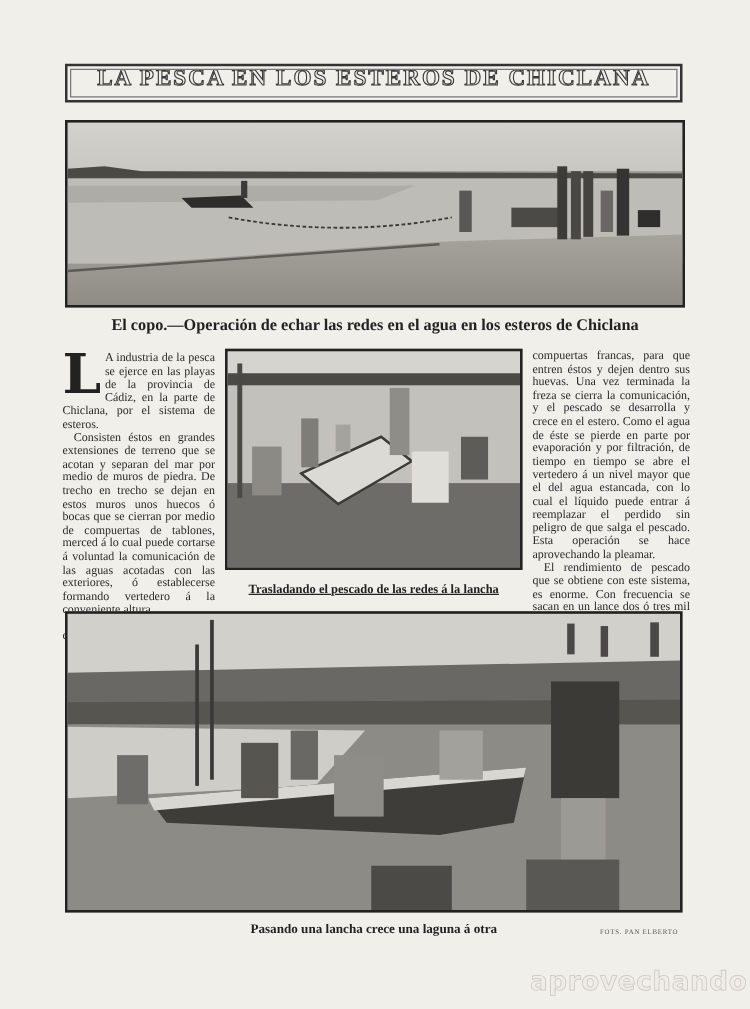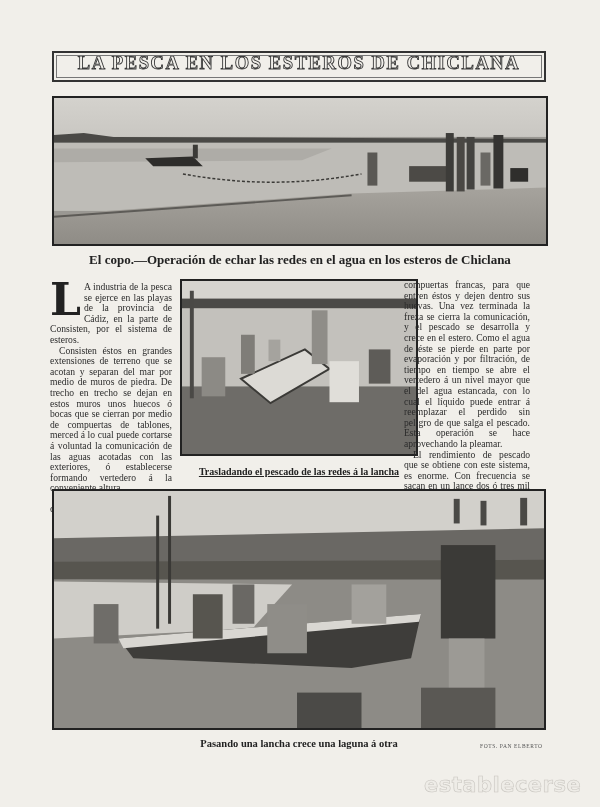--- a/index.html
+++ b/index.html
@@ -78,21 +78,21 @@
     <rect x="406" y="40" width="8" height="56" fill="#4a4844"></rect>
     <rect x="416" y="40" width="8" height="54" fill="#444340"></rect>
     <rect x="430" y="56" width="10" height="34" fill="#6a6864"></rect>
     <rect x="443" y="38" width="10" height="55" fill="#353432"></rect>
     <rect x="460" y="72" width="18" height="14" fill="#2f2e2c"></rect>
   </svg>
 </div>
 <div class="abs caption" style="left:52px;top:252px;width:496px;font-size:13px;">El copo.—Operación de echar las redes en el agua en los esteros de Chiclana</div>
 
 <div class="abs col" style="left:50px;top:282px;width:122px;">
-  <p class="first"><span class="dropcap">L</span><span>A industria de la pesca se ejerce en las playas de la provincia de Cádiz, en la parte de Consisten, por el sistema de esteros.</span></p>
+  <p class="first"><span class="dropcap">L</span><span>A industria de la pesca se ejerce en las playas de la provincia de Cádiz, en la parte de Chiclana, por el sistema de esteros.</span></p>
   <p>Consisten éstos en grandes extensiones de terreno que se acotan y separan del mar por medio de muros de piedra. De trecho en trecho se dejan en estos muros unos huecos ó bocas que se cierran por medio de compuertas de tablones, merced á lo cual puede cortarse á voluntad la comunicación de las aguas acotadas con las exteriores, ó establecerse formando vertedero á la conveniente altura.</p>
   <p>Cuando llega la época de la cría de los peces, se dejan las</p>
 </div>
 
 <div class="abs photo" style="left:180px;top:279px;width:238px;height:177px;">
   <svg viewBox="0 0 238 177" preserveAspectRatio="none">
     <rect width="238" height="20" fill="#d6d4cf"></rect>
     <rect y="18" width="238" height="10" fill="#4b4a47"></rect>
     <rect y="28" width="238" height="80" fill="#c3c1bc"></rect>
     <rect y="108" width="238" height="69" fill="#6e6c68"></rect>
@@ -101,21 +101,21 @@
     <rect x="20" y="78" width="24" height="40" fill="#8c8a85"></rect>
     <rect x="60" y="55" width="14" height="40" fill="#7f7d78"></rect>
     <rect x="88" y="60" width="12" height="22" fill="#a5a39e"></rect>
     <rect x="132" y="30" width="16" height="55" fill="#8f8d88"></rect>
     <rect x="150" y="82" width="30" height="42" fill="#e0ded9"></rect>
     <rect x="190" y="70" width="22" height="35" fill="#5e5c58"></rect>
   </svg>
 </div>
 <div class="abs caption" style="left:180px;top:466px;width:238px;font-size:10px;text-decoration:underline;">Trasladando el pescado de las redes á la lancha</div>
 
-<div class="abs col" style="left:404px;top:280px;width:126px;">
+<div class="abs col" style="left:426px;top:280px;width:126px;">
   <p class="first">compuertas francas, para que entren éstos y dejen dentro sus huevas. Una vez terminada la freza se cierra la comunicación, y el pescado se desarrolla y crece en el estero. Como el agua de éste se pierde en parte por evaporación y por filtración, de tiempo en tiempo se abre el vertedero á un nivel mayor que el del agua estancada, con lo cual el líquido puede entrar á reemplazar el perdido sin peligro de que salga el pescado. Esta operación se hace aprovechando la pleamar.</p>
   <p>El rendimiento de pescado que se obtiene con este sistema, es enorme. Con frecuencia se sacan en un lance dos ó tres mil kilógramos.</p>
 </div>
 
 <div class="abs photo" style="left:52px;top:489px;width:494px;height:241px;">
   <svg viewBox="0 0 494 241" preserveAspectRatio="none">
     <rect width="494" height="50" fill="#d2d0cb"></rect>
     <path d="M0 48 L494 38 L494 80 L0 90 Z" fill="#6a6864"></path>
     <path d="M0 72 L494 70 L494 92 L0 90 Z" fill="#57554f"></path>
     <rect y="90" width="494" height="151" fill="#8d8b86"></rect>
@@ -134,13 +134,13 @@
     <rect x="245" y="205" width="65" height="36" fill="#4b4a47"></rect>
     <rect x="370" y="200" width="75" height="41" fill="#5a5854"></rect>
     <rect x="403" y="8" width="6" height="25" fill="#4a4946"></rect>
     <rect x="430" y="10" width="6" height="25" fill="#4a4946"></rect>
     <rect x="470" y="7" width="7" height="28" fill="#4a4946"></rect>
   </svg>
 </div>
 <div class="abs caption" style="left:52px;top:738px;width:494px;font-size:10.5px;">Pasando una lancha crece una laguna á otra</div>
 <div class="abs credit" style="left:480px;top:743px;">FOTS. PAN ELBERTO</div>
 
-<div class="abs watermark" style="left:424px;top:773px;">establecerse</div>
+<div class="abs watermark" style="left:424px;top:773px;">aprovechando</div>
 
 </body></html>

